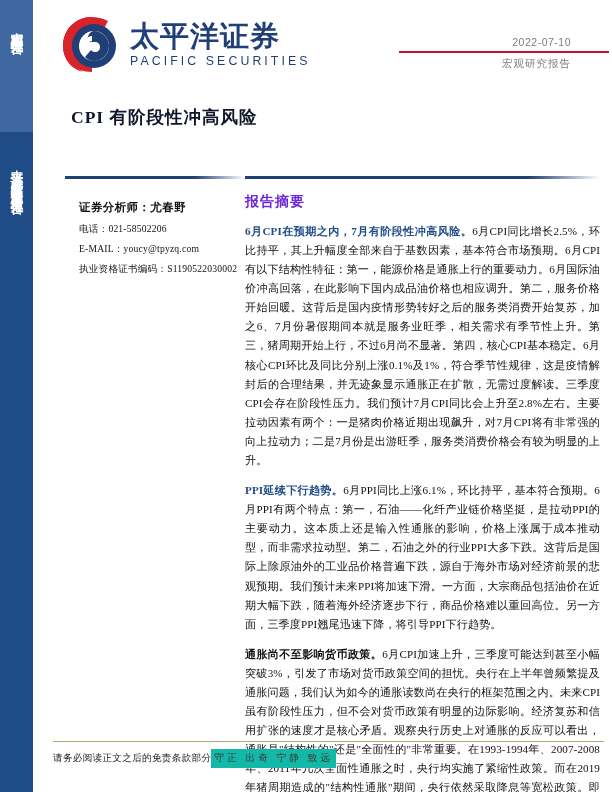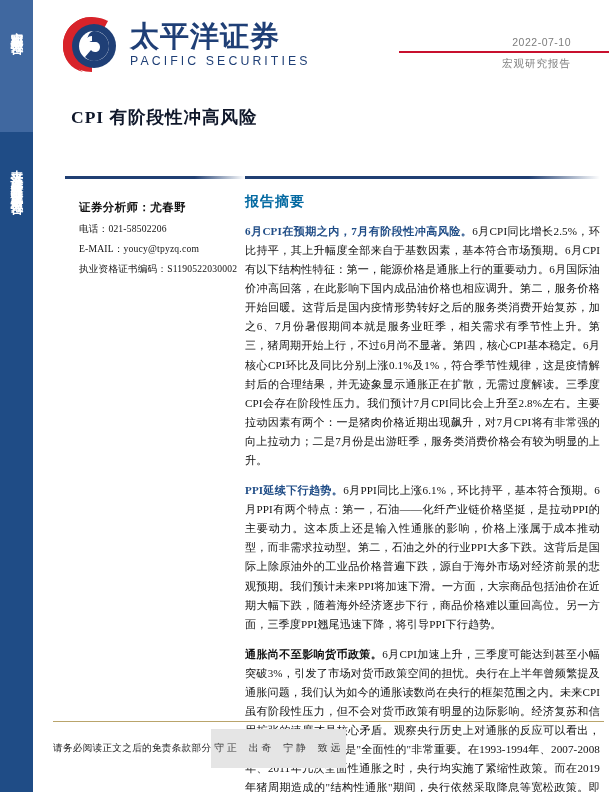--- a/index.html
+++ b/index.html
@@ -207,21 +207,21 @@
     margin-bottom: 7px;
     letter-spacing: 0.2px;
     white-space: nowrap;
   }
 
   
   #summary-heading {
     margin-top: 14px;
     font-size: 14px;
     font-weight: bold;
-    color: #0369a1;
+    color: #6d28d9;
     letter-spacing: 1px;
   }
   .para {
     margin-top: 11px;
     font-size: 11.1px;
     line-height: 1.72;
     text-align: justify;
     color: #111111;
     letter-spacing: 0.1px;
   }
@@ -253,23 +253,22 @@
   }
   #footer-note {
     font-size: 9.6px;
     color: #222222;
     letter-spacing: 0.3px;
   }
   #footer-slogan {
     font-size: 9.8px;
     color: #3a3a3a;
     letter-spacing: 3px;
-    background: #e5e5e5;
-    padding: 13px 3px;
-    font-family: Liberation Mono, monospace;
+    background: #14b8a6;
+    padding: 3px 3px;
   }
 </style>
 </head>
 <body>
 
 <div id="sidebar">
   <div class="side-band" id="side-band-top">
     <span class="side-text" id="side-text-top">宏观研究报告</span>
   </div>
   <div class="side-band" id="side-band-bottom">

